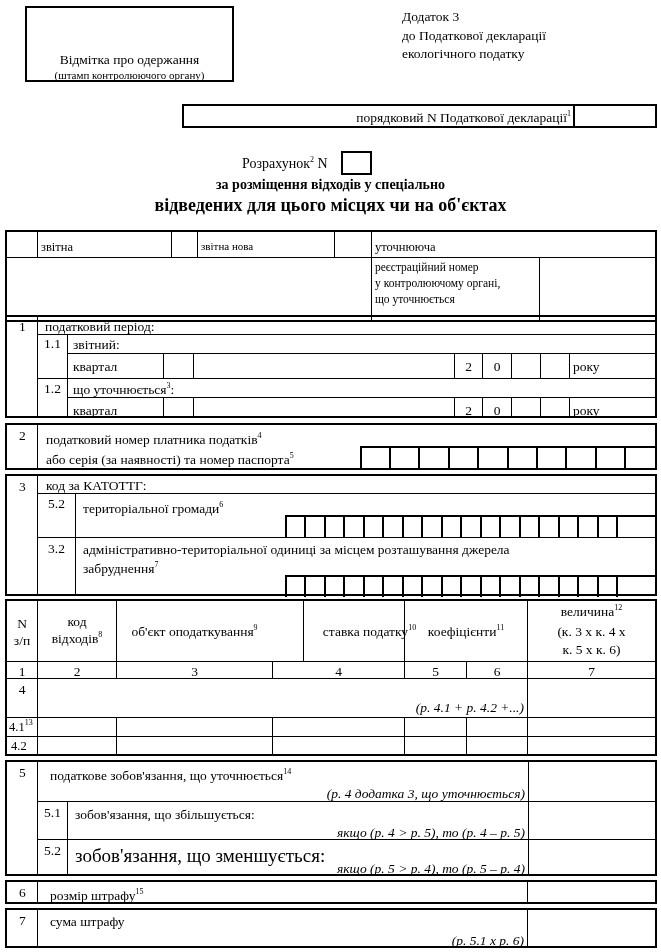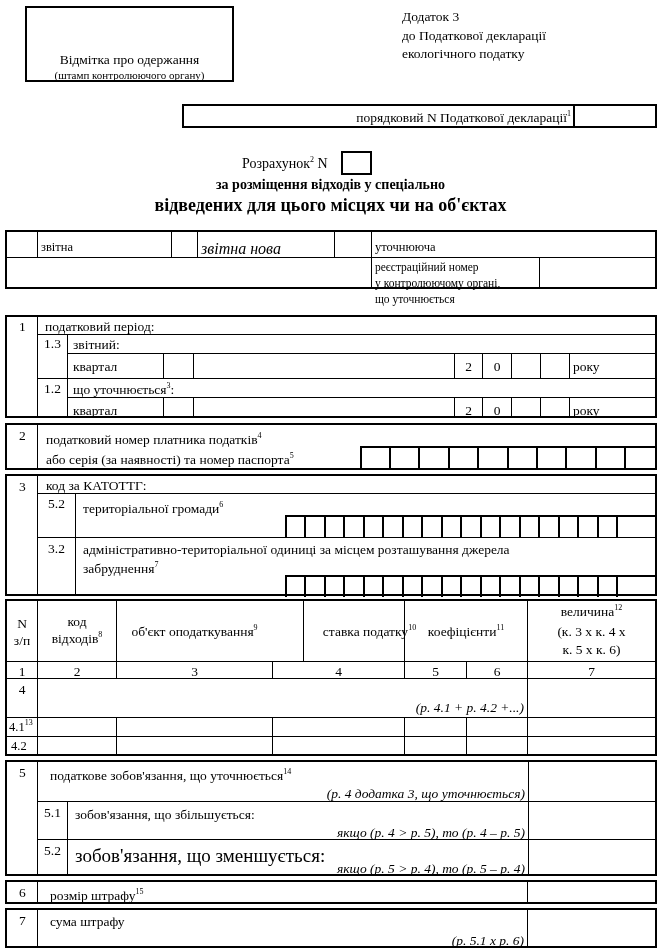--- a/index.html
+++ b/index.html
@@ -34,50 +34,50 @@
 <div class="abs b2" style="left:182px;top:104px;width:475px;height:24px;">
   <div class="txt r" style="right:84px;top:5px;font-size:13.5px;"><span>порядковий N Податкової декларації</span><sup>1</sup></div>
   <div class="abs bl2" style="left:389px;top:0;bottom:0;right:0;"></div>
 </div>
 
 <div class="txt" style="left:242px;top:157px;font-size:14px;"><span>Розрахунок</span><sup>2</sup> <span>N</span></div>
 <div class="abs b2" style="left:341px;top:151px;width:31px;height:24px;"></div>
 <div class="txt c" style="left:0;width:661px;top:178px;font-size:14px;font-weight:bold;">за розміщення відходів у спеціально</div>
 <div class="txt c" style="left:0;width:661px;top:196px;font-size:18px;font-weight:bold;">відведених для цього місцях чи на об'єктах</div>
 
-<div class="abs b2" style="left:5px;top:230px;width:652px;height:59px;">
+<div class="abs b2" style="left:5px;top:230px;width:652px;height:92px;">
   <div class="abs" style="left:0;right:0;top:0;height:26px;border-bottom:1.5px solid #000;">
     <div class="abs" style="left:0;top:0;width:30px;height:100%;"></div>
     <div class="cell" style="left:30px;width:134px;">
         <span class="txt" style="left:3px;top:9px;font-size:12.5px;">звітна</span>
       </div>
     <div class="cell" style="left:164px;width:26px;"></div>
     <div class="cell" style="left:190px;width:137px;">
-        <span class="txt" style="left:3px;top:9px;font-size:16px;font-style:italic;">звітна нова</span>
+        <span class="txt" style="left:3px;top:9px;font-size:11px;">звітна нова</span>
       </div>
     <div class="cell" style="left:327px;width:37px;"></div>
     <div class="cell" style="left:364px;right:0;">
         <span class="txt" style="left:3px;top:9px;font-size:12.5px;">уточнююча</span>
       </div>
   </div>
   <div class="abs" style="left:364px;top:26px;width:168px;bottom:0;border-left:1.5px solid #000;">
     <div class="txt" style="left:3px;top:4px;font-size:11.5px;">реєстраційний номер</div>
     <div class="txt" style="left:3px;top:20px;font-size:11.5px;">у контролюючому органі,</div>
     <div class="txt" style="left:3px;top:36px;font-size:11.5px;">що уточнюється</div>
   </div>
   <div class="abs" style="left:532px;top:26px;right:0;bottom:0;border-left:1.5px solid #000;"></div>
 </div>
 
 <div class="abs b2" style="left:5px;top:315px;width:652px;height:103px;">
   <div class="txt" style="left:12px;top:3px;font-size:13.5px;">1</div>
   <div class="abs bl" style="left:30px;right:0;top:0;bottom:0;">
     <div class="txt" style="left:7px;top:3px;font-size:13.5px;">податковий період:</div>
 
     <div class="abs bt" style="left:0;right:0;top:17px;height:44px;">
-      <div class="txt" style="left:6px;top:2px;font-size:13.5px;">1.3</div>
+      <div class="txt" style="left:6px;top:2px;font-size:13.5px;">1.1</div>
       <div class="abs bl" style="left:29px;right:0;top:0;bottom:0;">
         <div class="txt" style="left:5px;top:3px;font-size:13.5px;">звітний:</div>
         <div class="abs bt" style="left:0;right:0;top:18px;bottom:0;">
           <div class="txt" style="left:5px;top:6px;font-size:13.5px;">квартал</div>
           <div class="cell" style="left:95px;width:30px;"></div>
           <div class="cell" style="left:125px;width:261px;"></div>
           <div class="cell c" style="left:386px;width:28px;">
               <span class="txt" style="left:0;right:0;top:6px;font-size:13.5px;">2</span>
             </div>
           <div class="cell c" style="left:414px;width:29px;">

